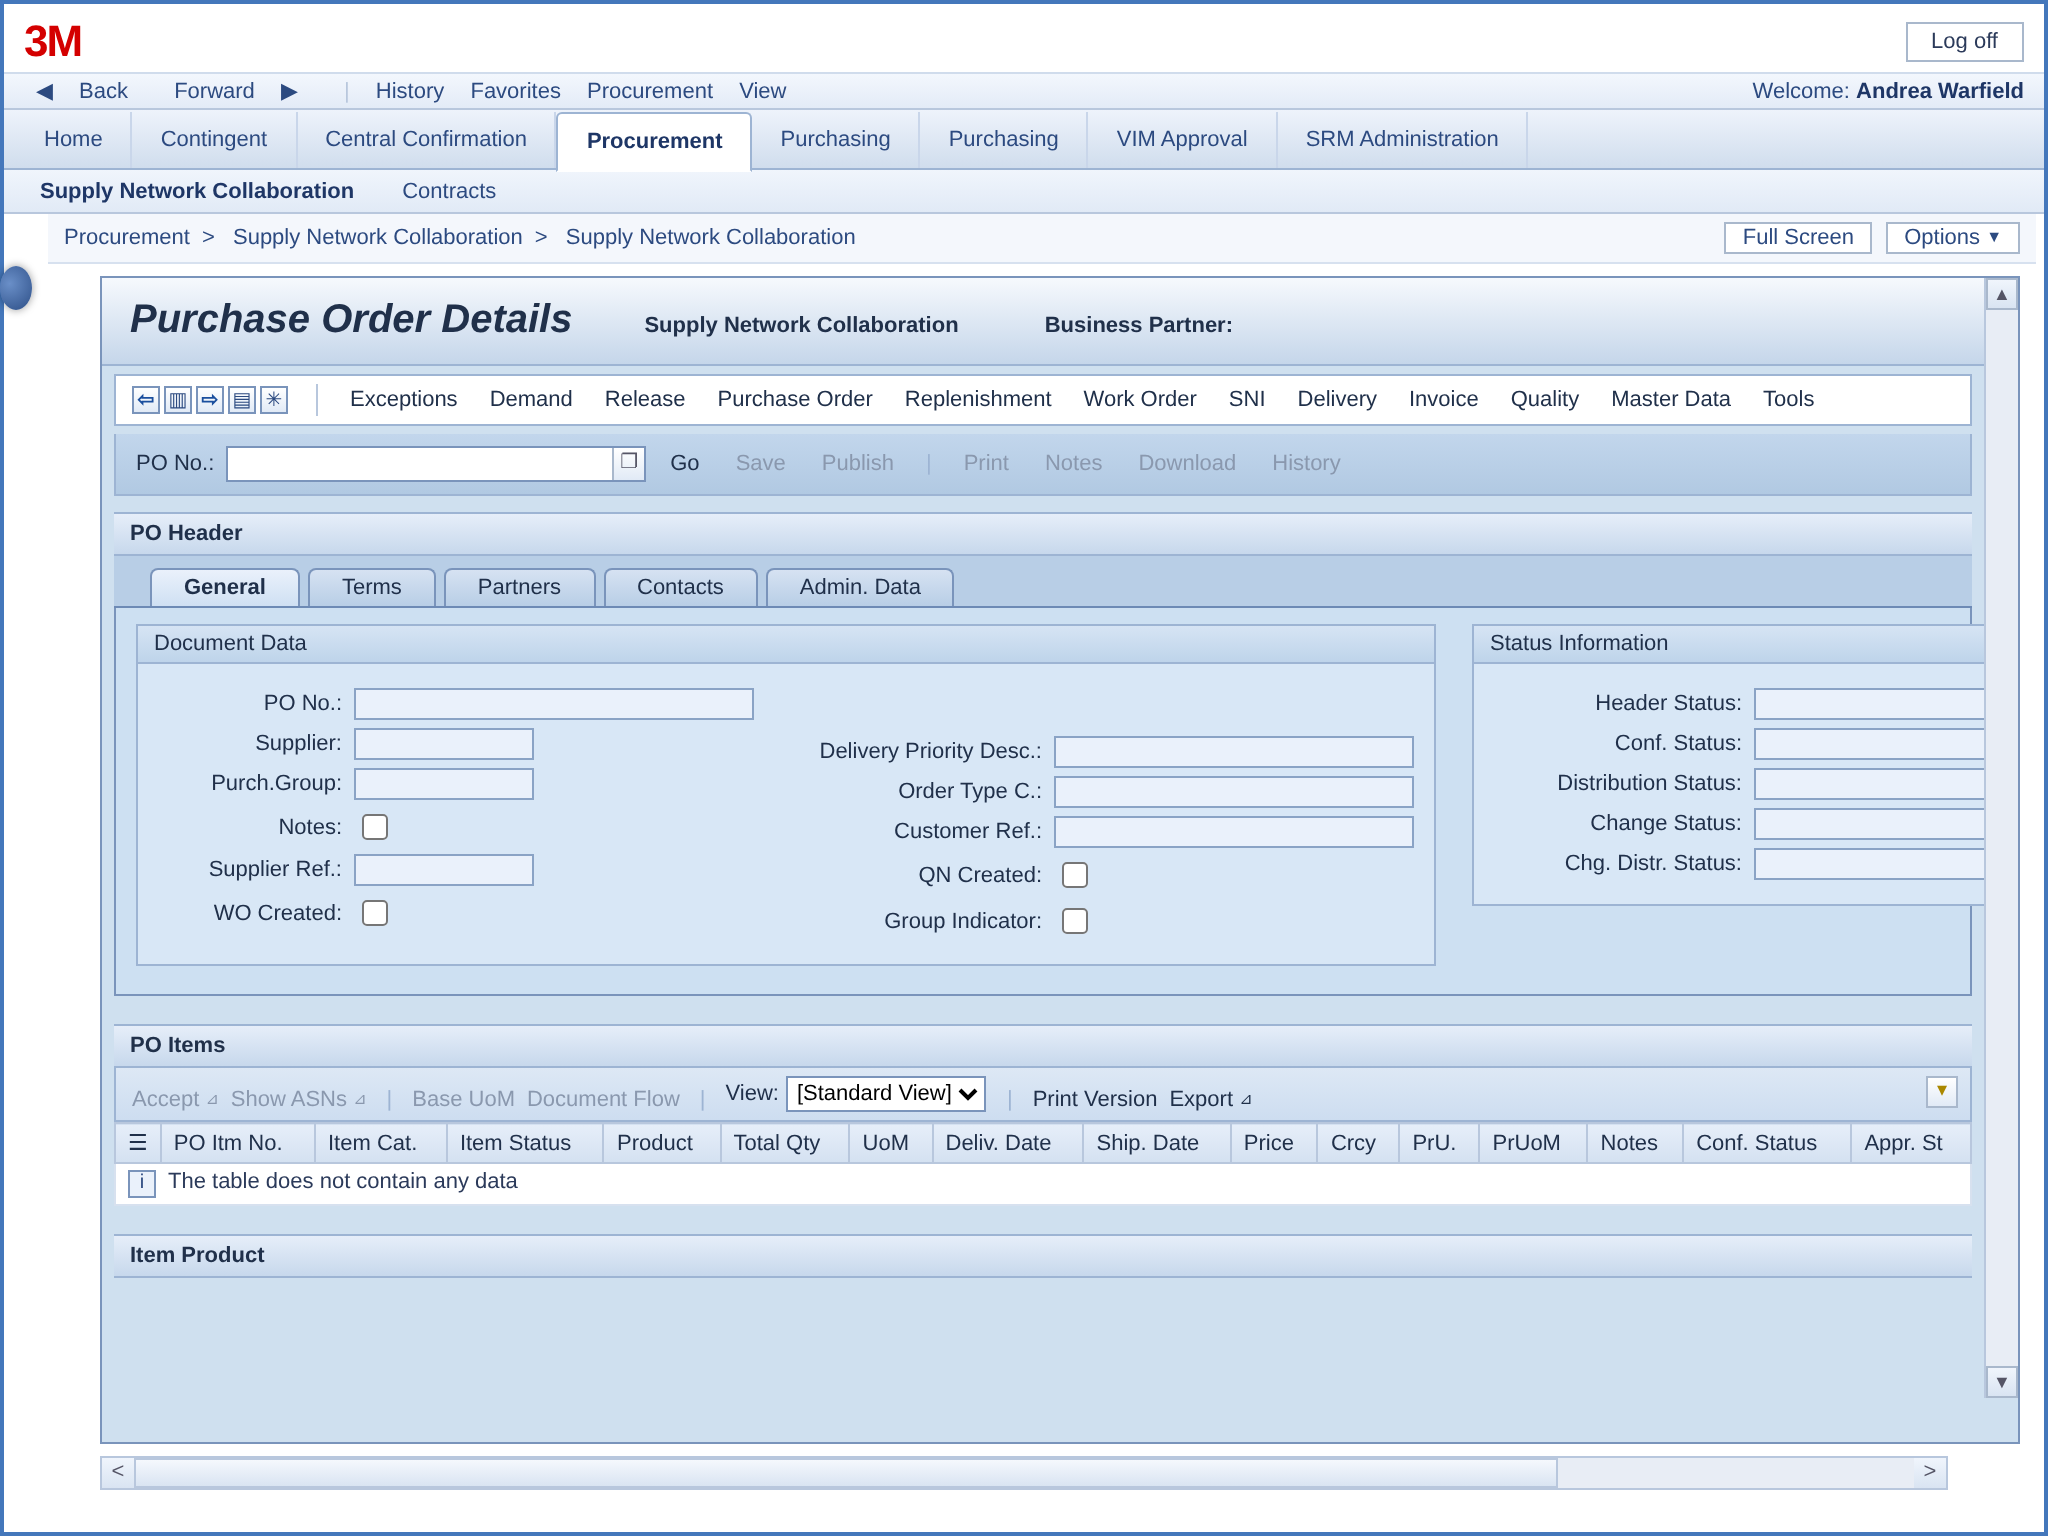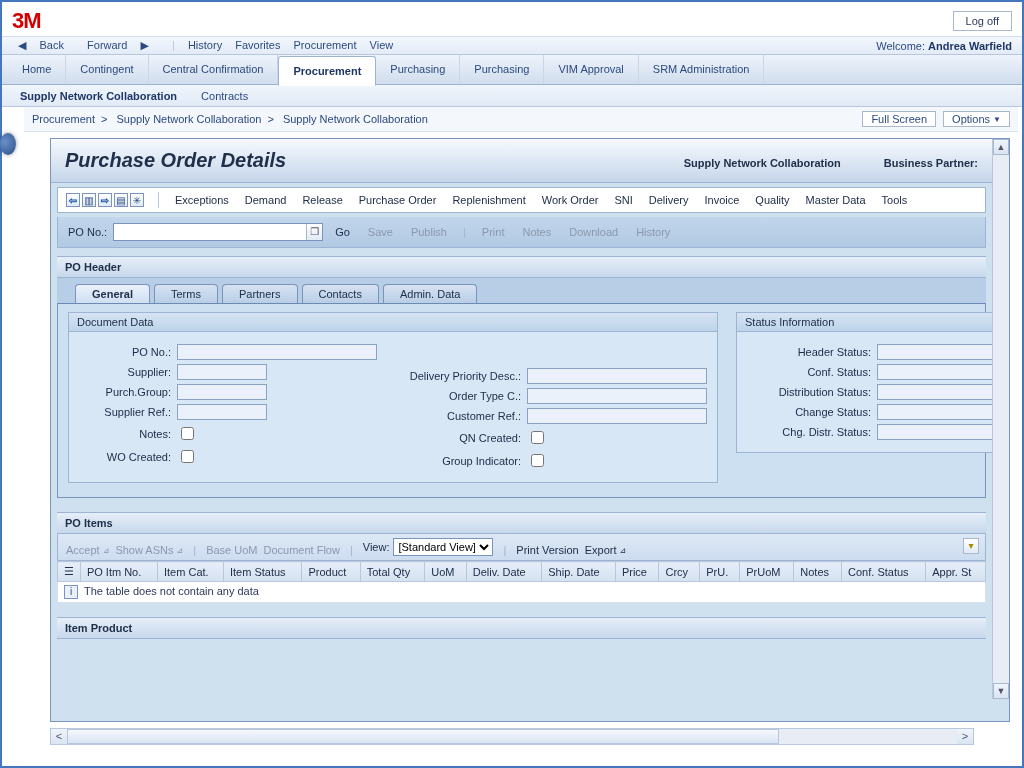--- a/index.html
+++ b/index.html
@@ -7,39 +7,39 @@
   body { border:2px solid #4477bb; }
   .header-top { display:flex; align-items:center; justify-content:space-between; padding:6px 10px 2px 10px; }
   .logo { font-weight:bold; font-size:22px; color:#d40000; font-family: Arial Black, Arial, sans-serif; letter-spacing:-1px;}
   .logoff-btn { border:1px solid #a9b8cc; background:#fff; color:#2b3a5a; padding:3px 12px; font-size:11px; cursor:pointer;}
   .navrow { display:flex; align-items:center; justify-content:space-between; padding:2px 10px 2px 16px; background:linear-gradient(#f3f7fd,#e3ebf7); border-top:1px solid #d0dcec; border-bottom:1px solid #b8c7dd;}
   .navlinks a, .navlinks span { color:#2c4a80; margin-right:10px; font-size:11px; text-decoration:none;}
   .navlinks .disabled { color:#8a98ae;}
   .tri { font-size:8px; }
   .welcome { color:#2c4a80; }
   .welcome b { color:#1e3666;}
-  .tabbar { display:flex; align-items:flex-start; background:linear-gradient(#eef3fb,#d0dded); border-bottom:1px solid #9db4d3; padding:0 6px; height:30px;}
+  .tabbar { display:flex; align-items:center; background:linear-gradient(#eef3fb,#d0dded); border-bottom:1px solid #9db4d3; padding:0 6px; height:30px;}
   .tabbar .tab { color:#2c4a80; padding:8px 14px; cursor:pointer; font-size:11px; border-right:1px solid #c9d6ea;}
   .tabbar .tab.active { background:#fff; border:1px solid #9db4d3; border-bottom:1px solid #fff; border-radius:3px 3px 0 0; font-weight:bold; color:#1e3666; position:relative; top:1px;}
   .subtabs { display:flex; background:linear-gradient(#f0f5fc,#e1eaf6); border-bottom:1px solid #b8c7dd; padding:0 6px; height:22px; align-items:center;}
   .subtabs .stab { padding:4px 12px; color:#2c4a80; cursor:pointer; font-size:11px;}
   .subtabs .stab.active { font-weight:bold; color:#1e3666;}
   
   .handle { position:absolute; left:0px; top:133px; width:16px; height:22px; background:radial-gradient(circle at 30% 40%, #6a8fc8, #2d4f87); border-radius:50%; box-shadow:0 0 4px rgba(0,0,0,.4);}
   
   .content-wrap { position:relative; padding:0 0 0 0;}
   .crumbrow { display:flex; justify-content:space-between; align-items:center; padding:4px 8px; background:#f4f7fc; border-bottom:1px solid #d7e1ef; margin:0 4px 0 22px;}
   .crumbs a { color:#2c4a80; text-decoration:none;}
   .crumbs span.sep { color:#2c4a80; margin:0 6px;}
   .rightbtns button { border:1px solid #a9b8cc; background:#fff; color:#2c4a80; padding:1px 8px; font-size:11px; margin-left:4px; cursor:pointer;}
   .page { margin:6px 12px 6px 48px; border:1px solid #7a94bb; background:#cfe0ef; height:584px; position:relative;}
   .page-scroll { position:absolute; right:0; top:0; bottom:22px; width:17px; background:#e8edf5; border-left:1px solid #b8c7dd;}
   .page-scroll .arrow { height:16px; background:linear-gradient(#f0f5fc,#d9e4f2); border:1px solid #a9b8cc; font-size:9px; text-align:center; line-height:14px; color:#556;}
   .page-inner { margin-right:17px; height:100%; overflow:hidden; }
-  .titlebar { background:linear-gradient(#f6f9fd,#c5d6ea); padding:10px 14px; border-bottom:1px solid #9db4d3; display:flex; justify-content:space-between; align-items:baseline;}
+  .titlebar { background:linear-gradient(#f6f9fd,#c5d6ea); padding:10px 14px; border-bottom:1px solid #9db4d3; display:flex; align-items:baseline;gap:36px;}
   .titlebar h1 { margin:0; font-size:20px; font-style:italic; font-family:"Trebuchet MS", Arial; color:#20304a; font-weight:bold;}
   .titlebar .tright { font-size:11px; color:#20304a;}
   .titlebar .tright b { margin-left:40px;}
   .menubar { background:#fff; border:1px solid #9db4d3; margin:4px 6px; padding:4px 8px; display:flex; align-items:center; flex-wrap:wrap; gap:0;}
   .menubar .ico { display:inline-flex; gap:2px; margin-right:6px;}
   .menubar .ico span { width:14px; height:14px; border:1px solid #7a94bb; display:inline-flex; align-items:center; justify-content:center; font-size:10px; color:#2c4a80; background:linear-gradient(#fff,#e1eaf6); cursor:pointer;}
   .mnsep { width:1px; background:#b8c7dd; height:16px; margin:0 8px;}
   .menubar a { color:#20304a; text-decoration:none; margin:0 8px; font-size:11px; cursor:pointer;}
   .toolbar2 { background:linear-gradient(#c2d6ec,#b1c9e2); border:1px solid #9db4d3; border-top:none; margin:0 6px; padding:6px 10px; display:flex; align-items:center; gap:6px;}
   .toolbar2 label { color:#20304a;}
@@ -206,26 +206,26 @@
                   </div>
                 <div class="frow">
                     <div class="flabel">Supplier:</div>
                     <input class="fin" style="width: 90px;">
                   </div>
                 <div class="frow">
                     <div class="flabel">Purch.Group:</div>
                     <input class="fin" style="width: 90px;">
                   </div>
                 <div class="frow">
+                    <div class="flabel">Notes:</div>
+                    <input type="checkbox" class="chk" style="">
+                  </div>
+                <div class="frow">
                     <div class="flabel">Supplier Ref.:</div>
                     <input class="fin" style="width: 90px;">
-                  </div>
-                <div class="frow">
-                    <div class="flabel">Notes:</div>
-                    <input type="checkbox" class="chk" style="">
                   </div>
                 <div class="frow">
                     <div class="flabel">WO Created:</div>
                     <input type="checkbox" class="chk" style="">
                   </div>
               </div>
               <div class="col">
                 <div class="frow" style="height:20px"></div>
                 <div class="frow">
                     <div class="flabel2">Delivery Priority Desc.:</div>

